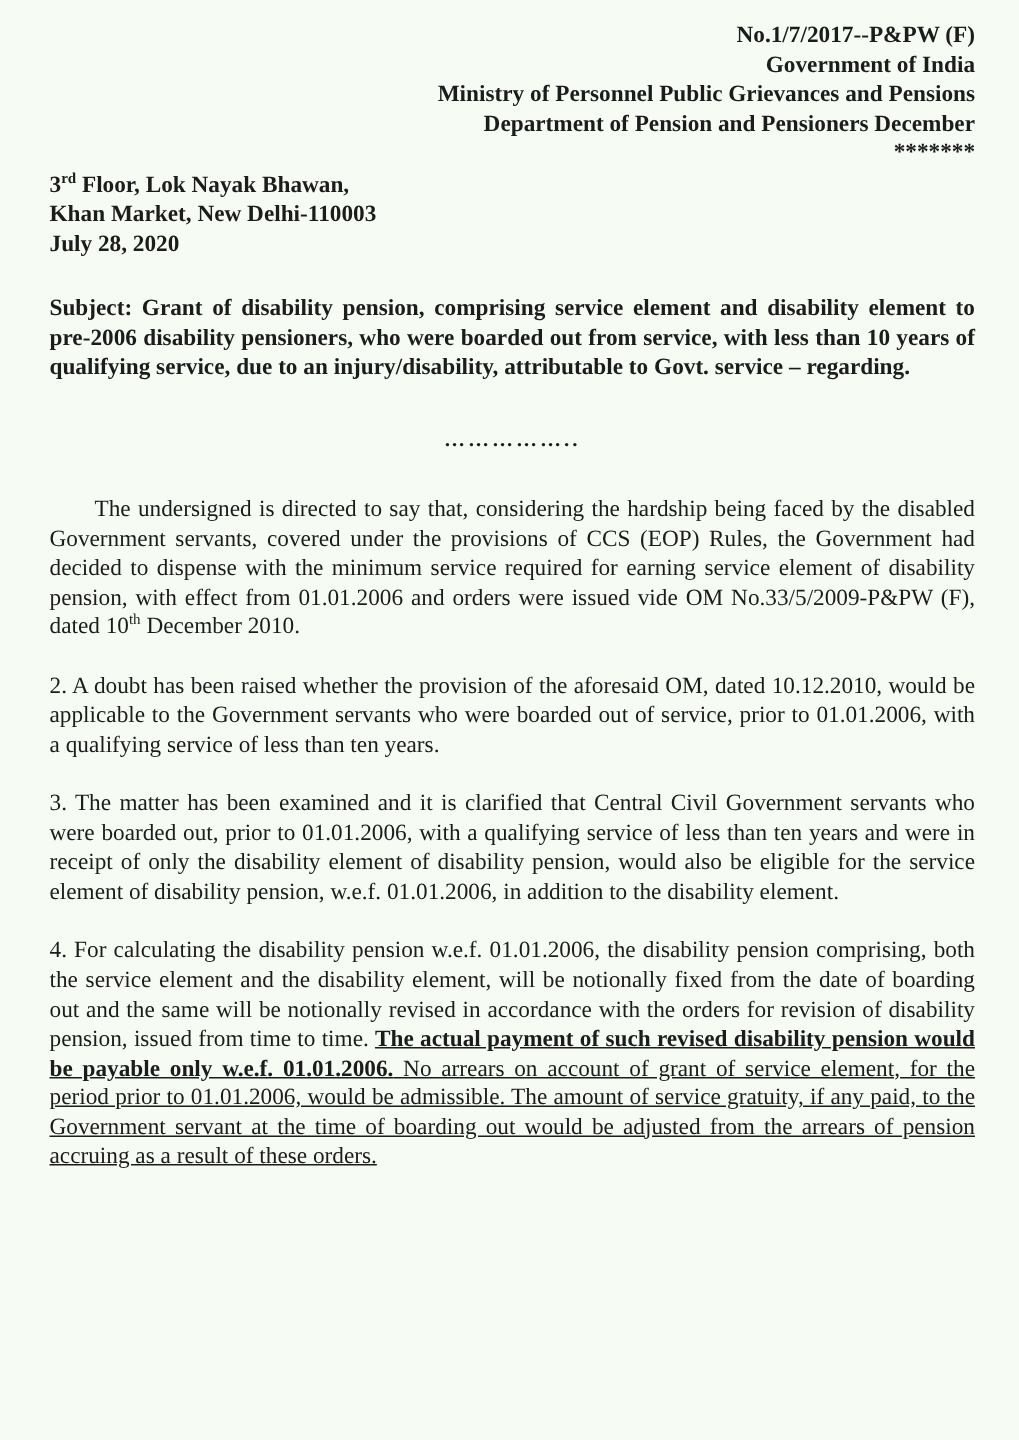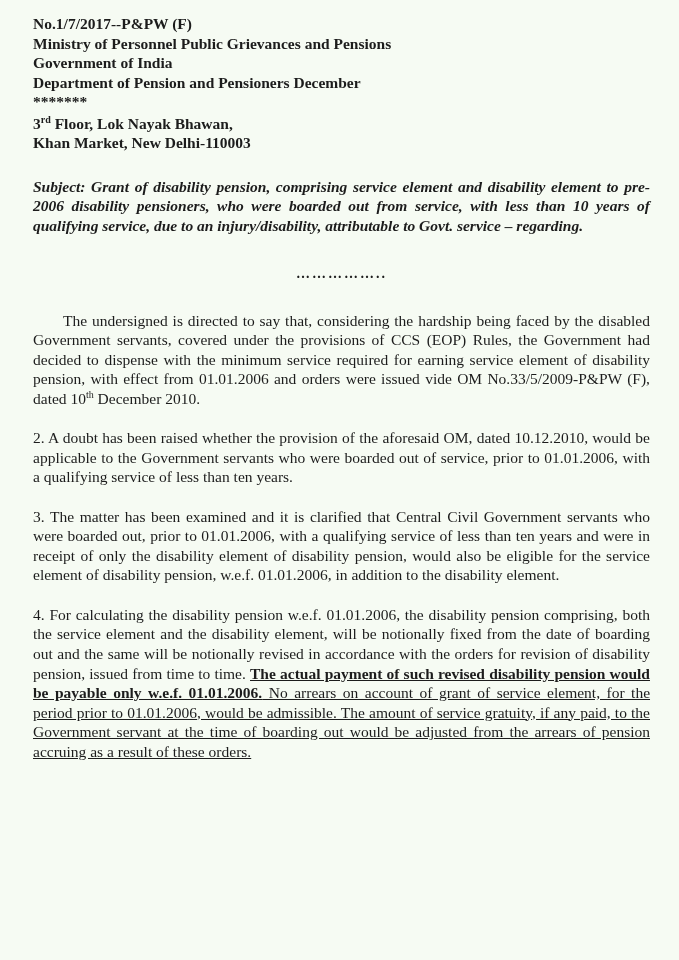--- a/index.html
+++ b/index.html
@@ -14,36 +14,35 @@
     margin: 0 auto;
     background: #f6fbf3;
     color: #1c1c1c;
     font-family: "Liberation Serif", "DejaVu Serif", serif;
     font-size: 15.5px;
     line-height: 1.26;
     box-sizing: border-box;
     padding: 14px 29px 20px 33px;
     overflow: hidden;
   }
-  .center { text-align: left; }
+  .center { text-align: right; }
   .right  { text-align: left; }
   .bold   { font-weight: bold; }
   .u { text-decoration: underline; }
   .heading {
     text-align: center;
     font-weight: bold;
     text-decoration: underline;
     letter-spacing: 0.3px;
     margin-top: 26px;
   }
   .subject {
     font-weight: bold;
     text-align: justify;
     margin-top: 24px;
-    font-style: italic;
   }
   .dots {
     text-align: center;
     margin-top: 30px;
     letter-spacing: 2px;
     font-weight: bold;
     font-size: 14px;
   }
   .para {
     text-align: justify;
@@ -55,30 +54,31 @@
   .org-block div { margin: 0; }
 </style>
 </head>
 <body>
 
 <div class="page">
 
   <div class="center bold">No.1/7/2017--P&amp;PW (F)</div>
 
   <div class="org-block center bold">
+    <div>Government of India</div>
     <div>Ministry of Personnel Public Grievances and Pensions</div>
-    <div>Government of India</div>
     <div>Department of Pension and Pensioners December</div>
   </div>
 
   <div class="center bold">*******</div>
 
   <div class="address-block right bold">
     <div><span>3</span><sup>rd</sup><span> Floor, Lok Nayak Bhawan,</span></div>
     <div>Khan Market, New Delhi-110003</div>
+    <div>July 28, 2020</div>
   </div>
 
 
   <div class="subject">Subject: Grant of disability pension, comprising service element and disability element to pre-2006 disability pensioners, who were boarded out from service, with less than 10 years of qualifying service, due to an injury/disability, attributable to Govt. service – regarding.</div>
 
   <div class="dots">……………..</div>
 
   <div class="para first"><span>The undersigned is directed to say that, considering the hardship being faced by the disabled Government servants, covered under the provisions of CCS (EOP) Rules, the Government had decided to dispense with the minimum service required for earning service element of disability pension, with effect from 01.01.2006 and orders were issued vide OM No.33/5/2009-P&amp;PW (F), dated 10</span><sup>th</sup><span> December 2010.</span></div>
 
   <div class="para">2. A doubt has been raised whether the provision of the aforesaid OM, dated 10.12.2010, would be applicable to the Government servants who were boarded out of service, prior to 01.01.2006, with a qualifying service of less than ten years.</div>

